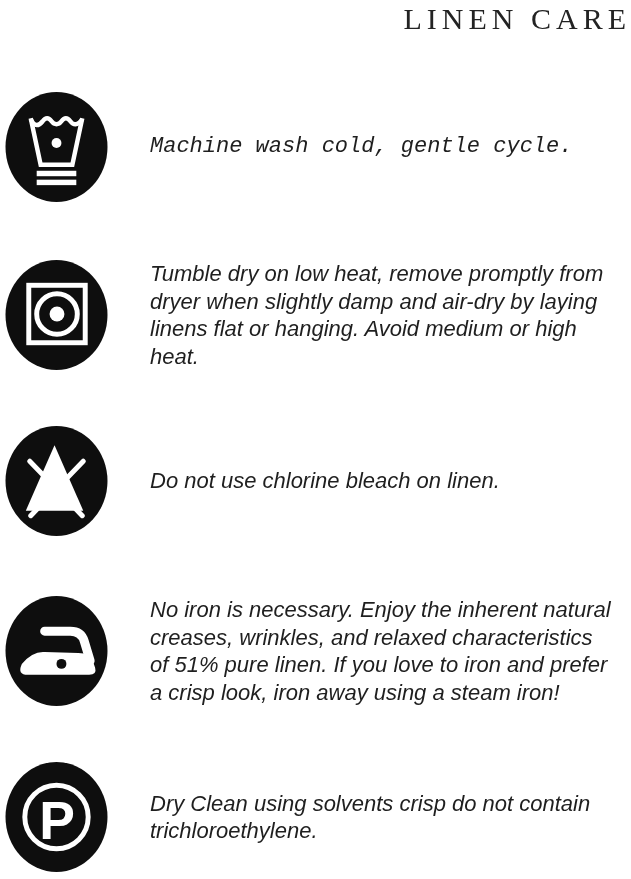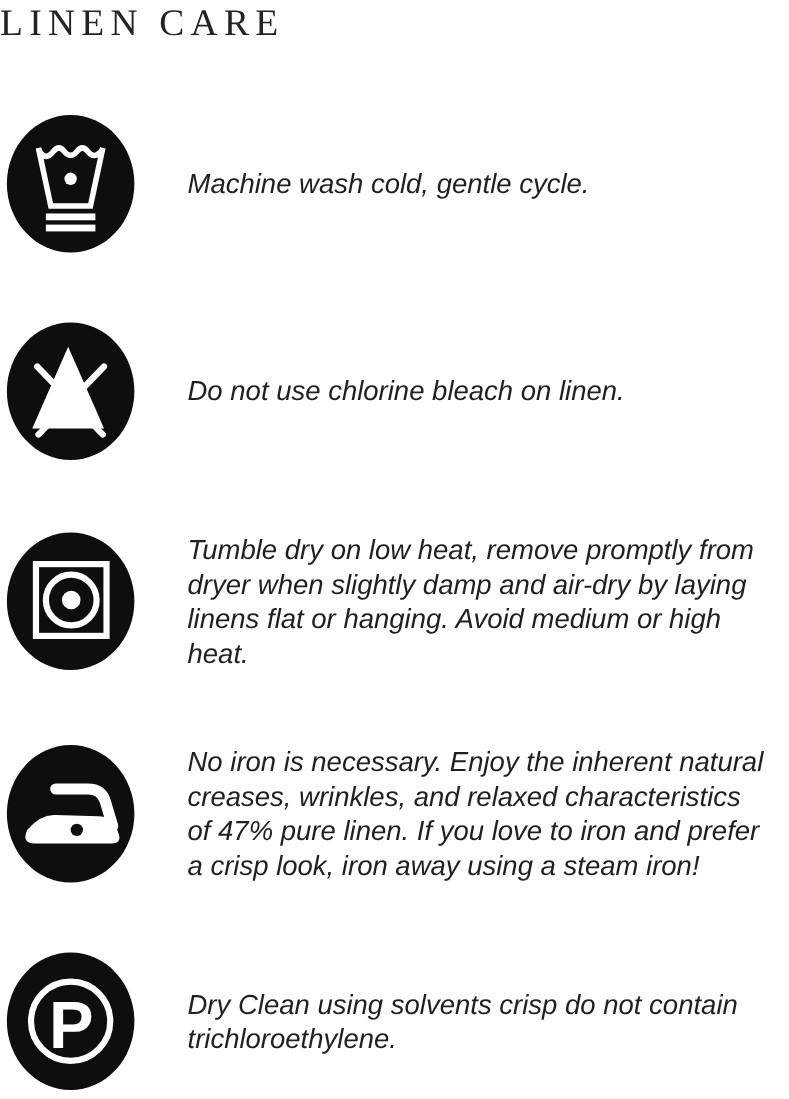--- a/index.html
+++ b/index.html
@@ -3,36 +3,36 @@
 <meta charset="utf-8">
 <style>
   html,body{margin:0;padding:0;background:#ffffff;}
   body{
     width:631px;height:879px;overflow:hidden;position:relative;
     font-family:"Liberation Sans",sans-serif;
   }
   .page{width:631px;height:879px;}
   h1.title{
     margin:0;padding-top:4px;
-    text-align:left;
+    text-align:right;
     font-family:"Liberation Serif",serif;
     font-weight:400;
     font-size:30px;
     letter-spacing:5px;
     color:#232323;
     line-height:1;
   }
   .rows{padding-left:5px;}
   .row{
     display:flex;
     align-items:center;
     gap:42px;
     min-height:112px;
   }
-  .row-1{margin-top:57px;}
+  .row-1{margin-top:57px;font-family:Liberation Mono, monospace;}
   .row-2{margin-top:54px;}
   .row-3{margin-top:56px;}
   .row-4{margin-top:58px;}
   .row-5{margin-top:54px;}
   .icon-wrap{flex:0 0 auto;width:103px;height:112px;display:block;}
   .icon-wrap svg{display:block;}
   p.txt{
     margin:0;
     width:478px;
     font-style:italic;
@@ -58,59 +58,59 @@
           <path d="M26,28 C30,36 34,35 38,30 C41,26 44,26 47,30 C50,34 54,34 57,30 C60,26 63,26 66,30 C69,34 73,35 78,28" fill="none" stroke="#fff" stroke-width="4.5"></path>
           <path d="M26,27 L36,74 L68,74 L78,27" fill="none" stroke="#fff" stroke-width="4.5" stroke-linejoin="miter"></path>
           <circle cx="52" cy="52" r="5" fill="#fff"></circle>
           <rect x="32" y="80" width="40" height="5.5" fill="#fff"></rect>
           <rect x="32" y="89" width="40" height="5.5" fill="#fff"></rect>
         </svg>
       </span>
       <p class="txt">Machine wash cold, gentle cycle.</p>
     </div>
 
-    <div class="row row-2">
-      <span class="icon-wrap">
-        <svg viewBox="0 0 104 112" width="103" height="112" aria-hidden="true">
-          <ellipse cx="52" cy="56" rx="51.5" ry="55.5" fill="#0e0e0e"></ellipse>
-          <line x1="25" y1="36" x2="78" y2="91" stroke="#fff" stroke-width="5" stroke-linecap="round"></line>
-          <line x1="79" y1="36" x2="26" y2="91" stroke="#fff" stroke-width="5" stroke-linecap="round"></line>
-          <polygon points="50,20 79,86 21,86" fill="#fff"></polygon>
-        </svg>
-      </span>
-      <p class="txt">Do not use chlorine bleach on linen.</p>
-    </div>
-
     <div class="row row-3">
       <span class="icon-wrap">
         <svg viewBox="0 0 104 112" width="103" height="112" aria-hidden="true">
           <ellipse cx="52" cy="56" rx="51.5" ry="55.5" fill="#0e0e0e"></ellipse>
           <rect x="24" y="26" width="57" height="58" fill="none" stroke="#fff" stroke-width="5"></rect>
           <circle cx="52.5" cy="55" r="20.5" fill="none" stroke="#fff" stroke-width="5"></circle>
           <circle cx="52.5" cy="55" r="7.5" fill="#fff"></circle>
         </svg>
       </span>
       <p class="txt">Tumble dry on low heat, remove promptly from
 dryer when slightly damp and air-dry by laying
 linens flat or hanging. Avoid medium or high
 heat.</p>
     </div>
 
+    <div class="row row-2">
+      <span class="icon-wrap">
+        <svg viewBox="0 0 104 112" width="103" height="112" aria-hidden="true">
+          <ellipse cx="52" cy="56" rx="51.5" ry="55.5" fill="#0e0e0e"></ellipse>
+          <line x1="25" y1="36" x2="78" y2="91" stroke="#fff" stroke-width="5" stroke-linecap="round"></line>
+          <line x1="79" y1="36" x2="26" y2="91" stroke="#fff" stroke-width="5" stroke-linecap="round"></line>
+          <polygon points="50,20 79,86 21,86" fill="#fff"></polygon>
+        </svg>
+      </span>
+      <p class="txt">Do not use chlorine bleach on linen.</p>
+    </div>
+
     <div class="row row-4">
       <span class="icon-wrap">
         <svg viewBox="0 0 104 112" width="103" height="112" aria-hidden="true">
           <ellipse cx="52" cy="56" rx="51.5" ry="55.5" fill="#0e0e0e"></ellipse>
           <path d="M40,36 L66,36 Q77,36 80,46 L86,66" fill="none" stroke="#fff" stroke-width="9" stroke-linecap="round" stroke-linejoin="round"></path>
           <path d="M17,69 Q28,56 40,57 L74,58 Q86,58 89,67 L91,73 Q93,80 85,80 L23,80 Q12,80 17,69 Z" fill="#fff"></path>
           <circle cx="57" cy="69" r="5" fill="#0e0e0e"></circle>
         </svg>
       </span>
       <p class="txt">No iron is necessary. Enjoy the inherent natural
 creases, wrinkles, and relaxed characteristics
-of 47% pure linen. If you love to iron and prefer
+of 51% pure linen. If you love to iron and prefer
 a crisp look, iron away using a steam iron!</p>
     </div>
 
     <div class="row row-5">
       <span class="icon-wrap">
         <svg viewBox="0 0 104 112" width="103" height="112" aria-hidden="true">
           <ellipse cx="52" cy="56" rx="51.5" ry="55.5" fill="#0e0e0e"></ellipse>
           <circle cx="52" cy="56" r="32" fill="none" stroke="#fff" stroke-width="5"></circle>
           <text x="52.5" y="78" text-anchor="middle" font-size="54" font-weight="bold" font-family="Liberation Sans, sans-serif" fill="#fff">P</text>
         </svg>

